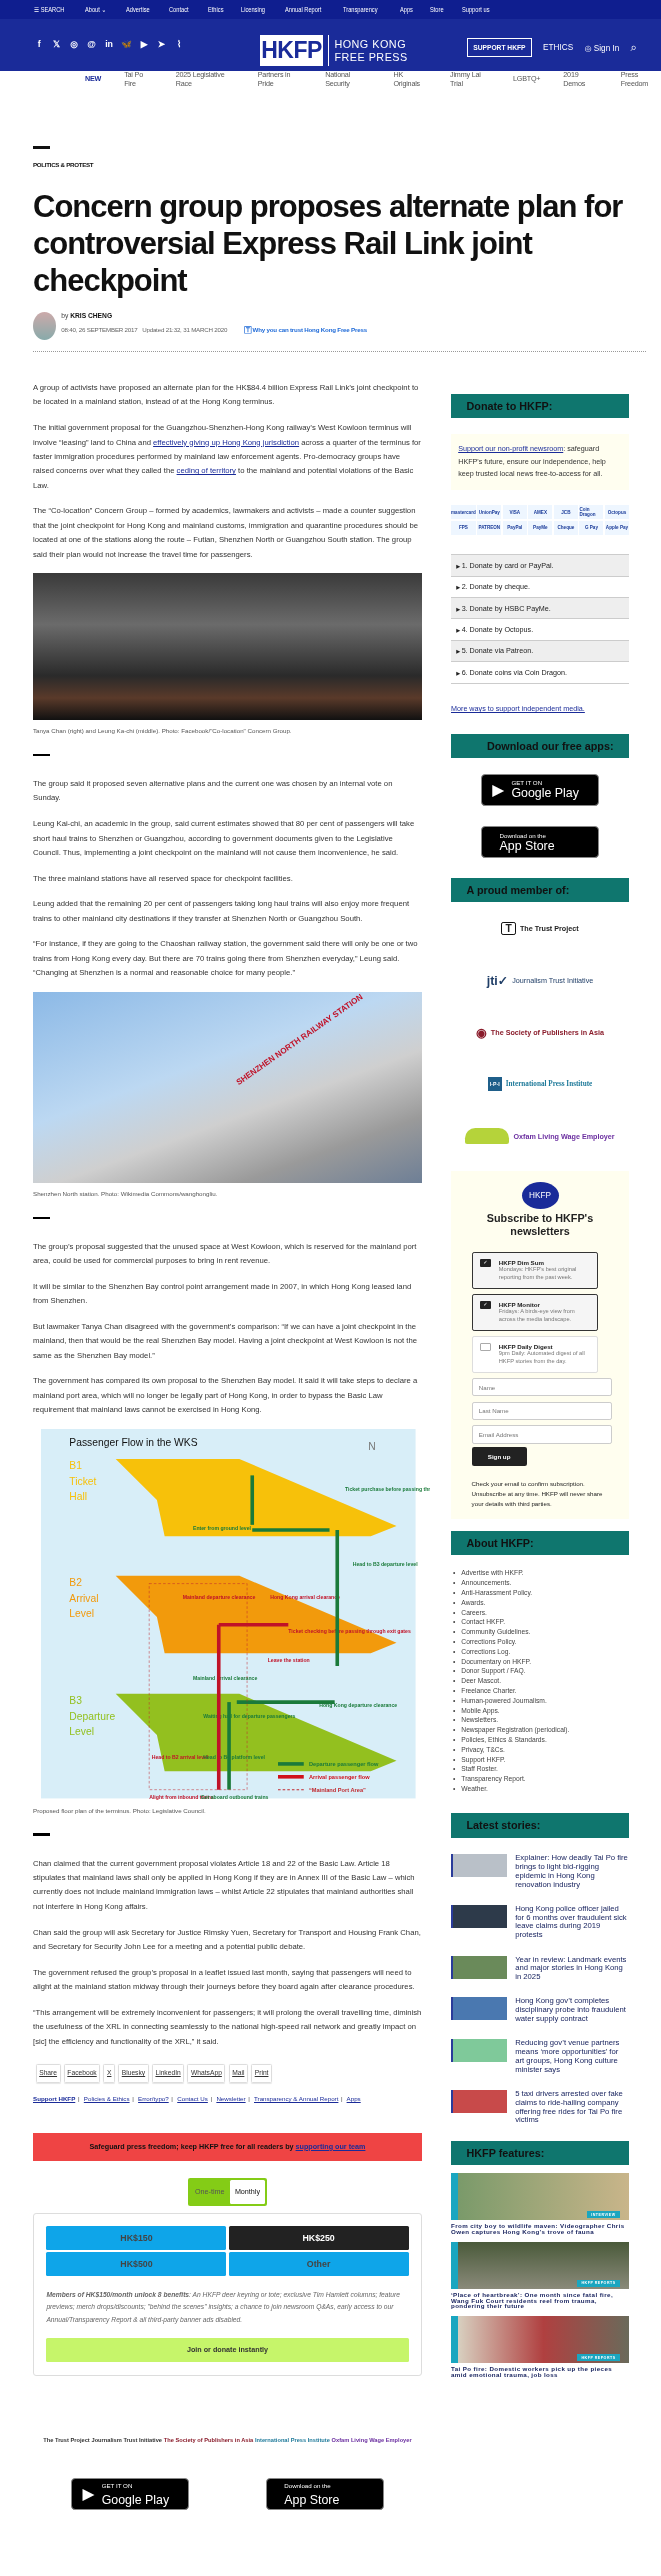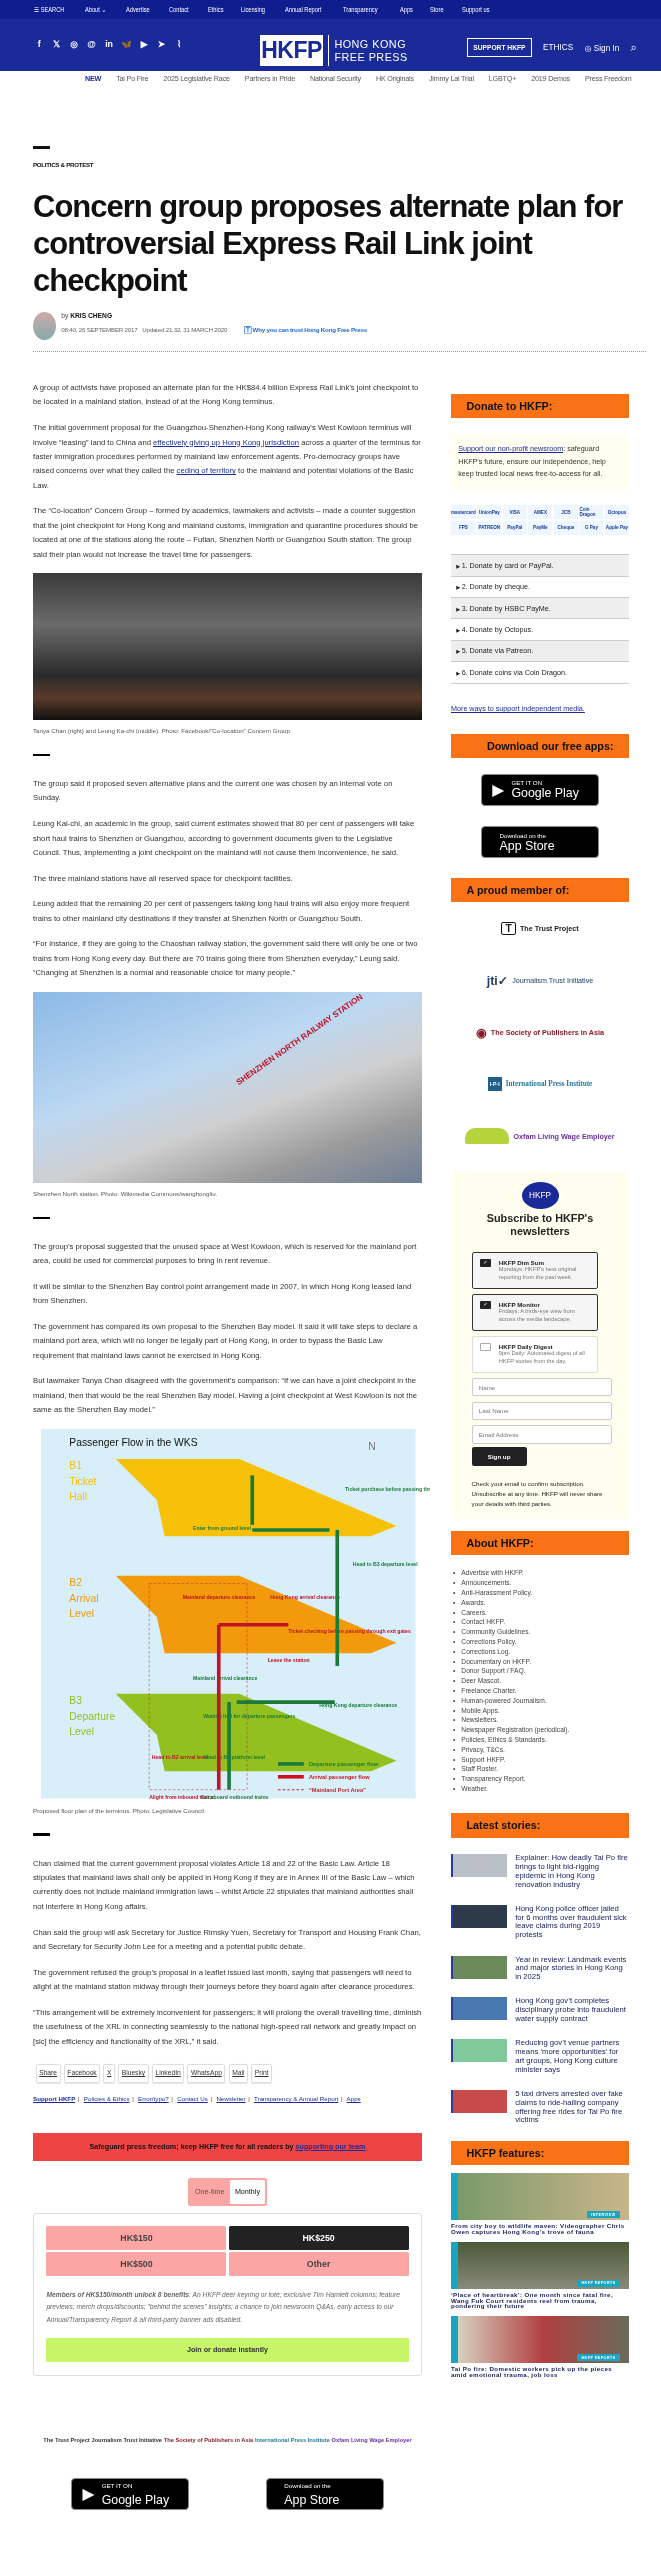--- a/index.html
+++ b/index.html
@@ -12,21 +12,21 @@
 .social span{color:#fff;font-size:8.8px;width:10.3px;text-align:center;font-weight:bold}
 .logo{position:absolute;left:260px;top:16px;display:flex;align-items:center}
 .logo-box{background:#fff;color:#1a2b99;font-weight:bold;font-size:23px;width:63px;height:31px;display:flex;align-items:center;justify-content:center;letter-spacing:-0.5px;font-family:"Liberation Sans Narrow","Liberation Sans",sans-serif}
 .logo-sep{width:1px;height:31px;background:#fff;margin:0 5.2px}
 .logo-text{color:#fff;font-size:10.8px;line-height:13px;letter-spacing:0.5px}
 .mast-right{position:absolute;left:467px;top:19px;display:flex;align-items:center;gap:11.3px}
 .support-btn{border:0.8px solid #fff;color:#fff;font-weight:bold;font-size:6.7px;padding:5.2px 5.2px;cursor:pointer}
 .mast-right .lnk{color:#fff;font-size:8.2px;cursor:pointer}
 .mainnav{height:20.6px;background:#222;display:flex;align-items:center;justify-content:center;gap:13.4px;padding-right:15.5px}
 .mainnav span{color:#fff;font-weight:bold;font-size:7.2px;cursor:pointer;letter-spacing:-0.2px}
-.tagnav{height:15.5px;display:flex;align-items:center;padding-left:85px;gap:15px;font-size:7.2px;color:#555}
+.tagnav{height:15.5px;display:flex;align-items:center;padding-left:85px;gap:23px;font-size:7.2px;color:#555}
 .tagnav .new{color:#1a2b99;font-weight:bold}
 .tagnav span{cursor:pointer;letter-spacing:-0.2px}
 .main{position:absolute;left:0;top:0;width:662px}
 .wrap{position:absolute;left:33px;width:613px}
 .cat-bar{width:16.5px;height:3.1px;background:#111}
 .cat{font-weight:bold;font-size:6.2px;color:#111;letter-spacing:-0.3px}
 .title{font-size:31px;line-height:37px;font-weight:bold;color:#111;letter-spacing:-1px;font-family:"Liberation Sans Narrow","Liberation Sans",sans-serif}
 .byline{display:flex;align-items:flex-start;gap:5.2px}
 .avatar{width:23px;height:28px;border-radius:50%;background:linear-gradient(#caa,#8aa)}
 .by{font-size:6.7px;color:#444}
@@ -35,21 +35,21 @@
 .trust{font-size:6.2px;color:#1e6ad8;font-weight:bold;margin-left:15.5px}
 .hr-dotted{border-top:0.5px dotted #999}
 .article{position:absolute;left:33px;top:381px;width:389px;font-size:7.7px;line-height:14.4px;color:#333}
 .p{margin-bottom:11.3px}
 .p a{color:#1a2b99;text-decoration:underline}
 .figure{margin:2.1px 0 5.2px}
 .img{width:389px;background:#666}
 .caption{font-size:6.2px;color:#555;margin-top:3.6px}
 .sep-bar{width:16.5px;height:2.6px;background:#000;margin:15.5px 0 20.6px}
 .side{position:absolute;left:451px;width:178px}
-.sidehead{background:#f97316;padding:6.2px 15.5px;font-size:10.8px;font-weight:bold;color:#111}
+.sidehead{background:#0f766e;padding:6.2px 15.5px;font-size:10.8px;font-weight:bold;color:#111}
 .donate-note{background:#fffef0;padding:9.3px 7.2px;font-size:7.2px;line-height:12.4px;color:#333;margin-top:15.5px}
 .donate-note a{color:#1a2b99;text-decoration:underline}
 .paygrid{display:grid;grid-template-columns:repeat(7,1fr);gap:1.5px;margin-top:15.5px}
 .paygrid span{background:#eef6ff;height:14px;font-size:4.6px;display:flex;align-items:center;justify-content:center;color:#1a3b99;font-weight:bold}
 .acc{border-bottom:0.5px solid #ccc;padding:5.7px 5.2px;font-size:7.2px;color:#222;cursor:pointer}
 .acc.shade{background:#eee}
 .acc:first-child{border-top:0.5px solid #ccc}
 .more-link{color:#1a2b99;text-decoration:underline;font-size:7.2px;margin-top:20.6px;display:block}
 .appbtn{width:118px;height:32px;background:#000;border-radius:4.1px;border:0.5px solid #888;margin:0 auto;color:#fff;display:flex;align-items:center;gap:7.2px;padding-left:10.3px;cursor:pointer}
 .appbtn .ico{font-size:15.5px}
@@ -77,26 +77,26 @@
 .feature .fimg{width:178px;height:47px;background:#7a8}
 .feature a{display:block;font-size:6.2px;color:#1a2560;font-weight:bold;letter-spacing:0.4px;line-height:5.7px;margin:3.1px 0 7.2px;cursor:pointer}
 .share-row{display:flex;gap:3.1px}
 .share-row span{border:0.5px solid #ddd;border-radius:1.5px;padding:1px 2.6px;font-size:6.7px;text-decoration:underline;cursor:pointer;box-shadow:0 0.5px 1px rgba(0,0,0,.1)}
 .footlinks{font-size:6.2px;color:#1a2b99;margin-top:9.3px}
 .footlinks span{text-decoration:underline;cursor:pointer}
 .footlinks i{font-style:normal;color:#444;margin:0 2.6px}
 .banner{background:#ef4444;text-align:center;padding:7.2px;font-size:7.2px;font-weight:bold;color:#111}
 .banner a{color:#1a2b99;text-decoration:underline}
 .toggle{display:flex;justify-content:center;margin-top:16.5px}
-.toggle div{background:#fca5a5;border-radius:2.1px;padding:2.1px;display:flex}
+.toggle div{background:#84cc16;border-radius:2.1px;padding:2.1px;display:flex}
 .toggle span{padding:4.6px 5.2px;font-size:7.2px;color:#555;cursor:pointer}
 .toggle span.on{background:#fff;color:#111;border-radius:1.5px}
 .donbox{border:0.5px solid #ddd;border-radius:3.1px;padding:12.4px;margin-top:7.2px}
 .amounts{display:grid;grid-template-columns:1fr 1fr;gap:2.1px}
-.amounts span{background:#fca5a5;height:24px;display:flex;align-items:center;justify-content:center;font-size:8.8px;font-weight:bold;color:#444;border-radius:1.5px;cursor:pointer}
+.amounts span{background:#0ea5e9;height:24px;display:flex;align-items:center;justify-content:center;font-size:8.8px;font-weight:bold;color:#444;border-radius:1.5px;cursor:pointer}
 .amounts span.on{background:#222;color:#fff}
 .benefits{font-size:6.7px;font-style:italic;color:#666;line-height:12.4px;margin-top:12.4px}
 .join{background:#c6f56a;height:24px;border-radius:1.5px;display:flex;align-items:center;justify-content:center;font-weight:bold;font-size:7.2px;margin-top:12.4px;cursor:pointer}
 .logos-row{display:flex;justify-content:space-between;margin-top:57px;padding:0 10.3px}
 .logos-row span{font-size:5.7px;font-weight:bold;color:#333}
 .apps-row{display:flex;justify-content:space-around;margin-top:31px}
 </style>
 </head>
 <body>
 
@@ -196,22 +196,22 @@
   <div class="figure">
     <div class="img" style="height:191px;background:linear-gradient(160deg,#8cb9e6 0%,#bcd8f2 40%,#cfcfcf 60%,#9a9a9a 80%,#6e7f96 100%);position:relative">
       <span style="position:absolute;left:191px;top:41px;color:#c01228;font-size:8.2px;font-weight:bold;transform:rotate(-35deg)">SHENZHEN NORTH RAILWAY STATION</span>
     </div>
     <div class="caption">Shenzhen North station. Photo: Wikimedia Commons/wanghongliu.</div>
   </div>
   <div class="sep-bar"></div>
 
   <p class="p">The group’s proposal suggested that the unused space at West Kowloon, which is reserved for the mainland port area, could be used for commercial purposes to bring in rent revenue.</p>
   <p class="p">It will be similar to the Shenzhen Bay control point arrangement made in 2007, in which Hong Kong leased land from Shenzhen.</p>
+  <p class="p">But lawmaker Tanya Chan disagreed with the government’s comparison: “If we can have a joint checkpoint in the mainland, then that would be the real Shenzhen Bay model. Having a joint checkpoint at West Kowloon is not the same as the Shenzhen Bay model.”</p>
   <p class="p">The government has compared its own proposal to the Shenzhen Bay model. It said it will take steps to declare a mainland port area, which will no longer be legally part of Hong Kong, in order to bypass the Basic Law requirement that mainland laws cannot be exercised in Hong Kong.</p>
-  <p class="p">But lawmaker Tanya Chan disagreed with the government’s comparison: “If we can have a joint checkpoint in the mainland, then that would be the real Shenzhen Bay model. Having a joint checkpoint at West Kowloon is not the same as the Shenzhen Bay model.”</p>
 
   <div class="figure">
     <svg width="389" height="371" viewBox="0 0 755 720" style="display:block;margin-left:7.7px;font-size:15px">
       <rect x="0" y="0" width="727" height="717" fill="#d8eef8"></rect>
       <text x="55" y="33" font-size="20" font-family="Liberation Sans, sans-serif" fill="#111">Passenger Flow in the WKS</text>
       <text x="635" y="40" font-size="20" fill="#777" font-family="Liberation Sans, sans-serif">N</text>
       <g id="diagram-levels">
           <polygon points="145,58 385,58 690,188 640,208 240,208 225,138" fill="#f7c10a"></polygon>
           <text x="55" y="78" font-size="20" fill="#f7c10a" font-family="Liberation Sans, sans-serif">B1</text>
           <text x="55" y="108" font-size="20" fill="#f7c10a" font-family="Liberation Sans, sans-serif">Ticket</text>

